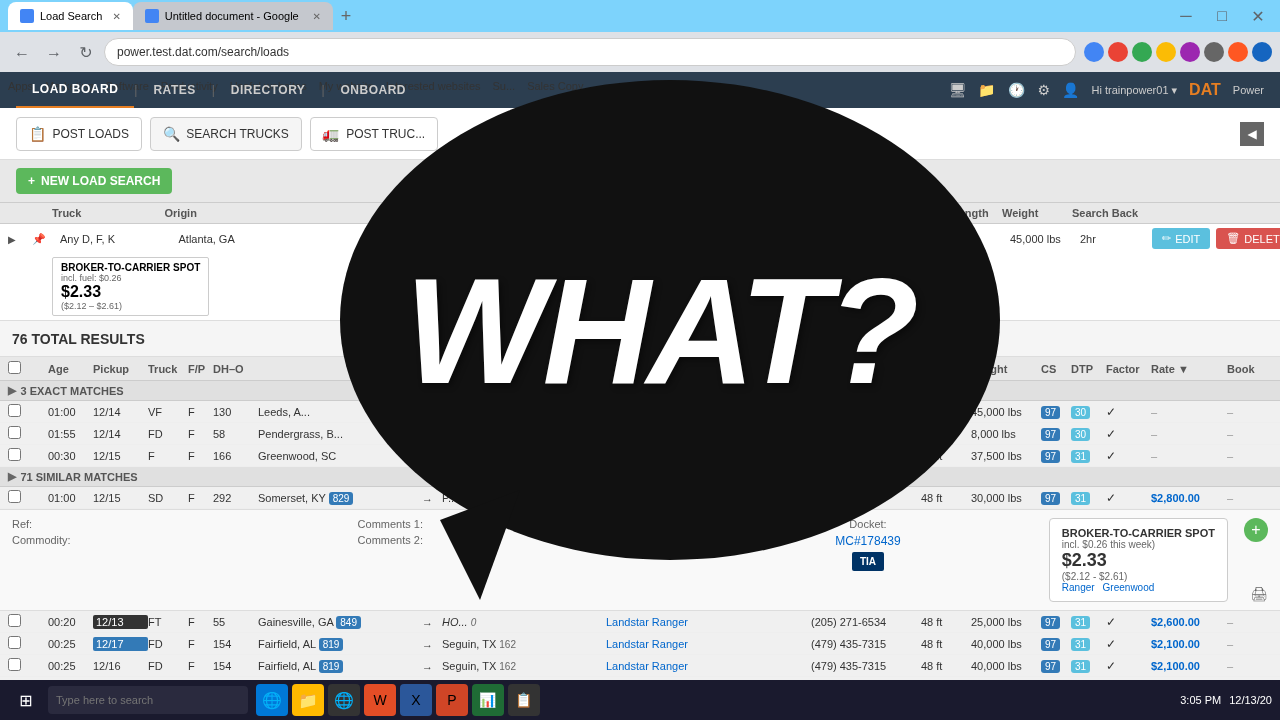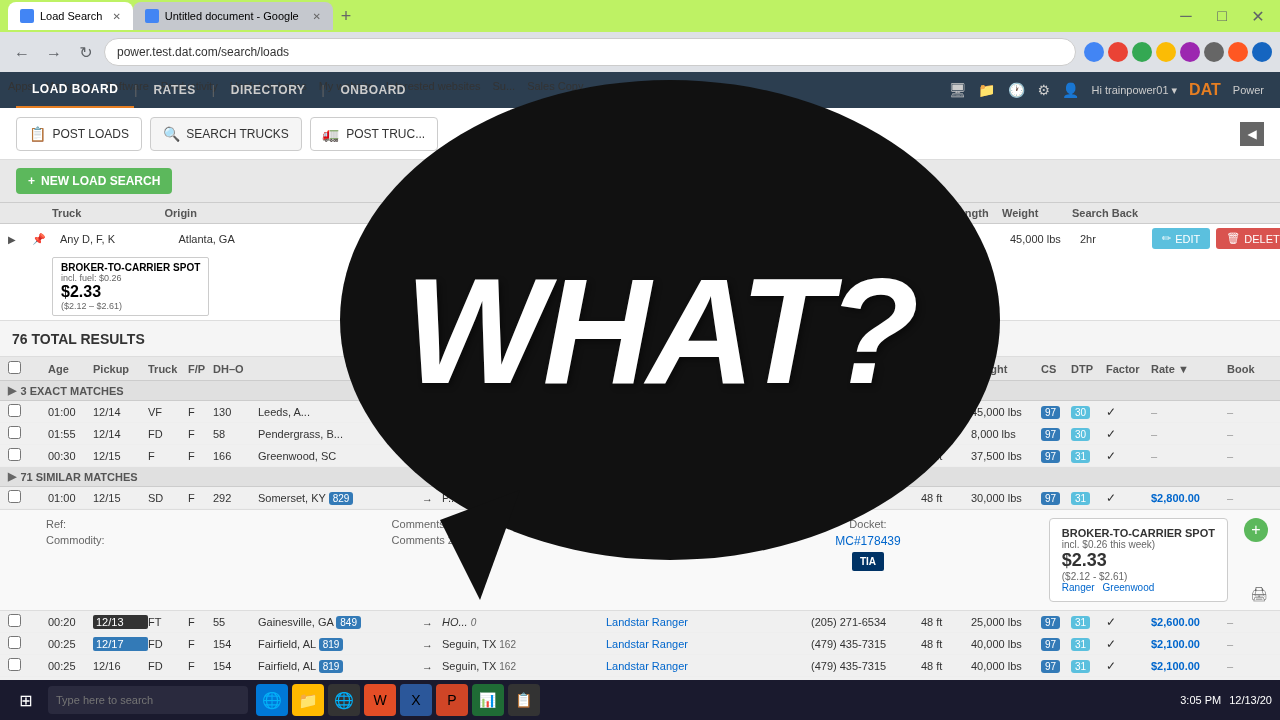--- a/index.html
+++ b/index.html
@@ -1,20 +1,20 @@
 <!DOCTYPE html>
 <html><head>
   <meta charset="utf-8">
   <style>
     * { margin: 0; padding: 0; box-sizing: border-box; }
     body { font-family: Arial, sans-serif; font-size: 12px; background: #f0f0f0; overflow: hidden; width: 1280px; height: 720px; position: relative; }
 
     
     .browser-chrome { background: #dee1e6; height: 72px; }
-    .tab-bar { display: flex; align-items: center; height: 32px; background: #bef264; padding: 0 8px; }
+    .tab-bar { display: flex; align-items: center; height: 32px; background: #7dd3fc; padding: 0 8px; }
     .tab { display: flex; align-items: center; background: #fff; border-radius: 8px 8px 0 0; padding: 0 12px; height: 28px; font-size: 12px; gap: 6px; max-width: 200px; }
     .tab.inactive { background: #c5c8ce; }
     .tab-icon { width: 14px; height: 14px; background: #4285f4; border-radius: 2px; flex-shrink: 0; }
     .tab-icon.docs { background: #4285f4; }
     .tab-close { font-size: 10px; color: #666; cursor: pointer; margin-left: 4px; }
     .tab-new { background: none; border: none; font-size: 18px; color: #666; cursor: pointer; padding: 0 8px; }
     .address-bar { display: flex; align-items: center; height: 40px; background: #dee1e6; padding: 0 8px; gap: 4px; }
     .nav-btn { width: 28px; height: 28px; border: none; background: none; cursor: pointer; font-size: 16px; color: #5f6368; display: flex; align-items: center; justify-content: center; }
     .url-bar { flex: 1; height: 28px; background: #fff; border-radius: 14px; display: flex; align-items: center; padding: 0 12px; font-size: 12px; color: #333; border: 1px solid #ccc; }
     .browser-icon { width: 20px; height: 20px; background: #666; border-radius: 50%; }
@@ -73,21 +73,21 @@
     .blue-badge { background: #337ab7; color: #fff; border-radius: 3px; padding: 1px 4px; font-size: 10px; min-width: 28px; text-align: center; cursor: pointer; }
     .light-blue-badge { background: #5bc0de; color: #fff; border-radius: 3px; padding: 1px 4px; font-size: 10px; min-width: 28px; text-align: center; }
 
     .check-icon { color: #333; font-size: 12px; }
     .dash { color: #999; }
 
     
     .detail-panel { background: #f9f9f9; border-top: 1px solid #ddd; border-bottom: 1px solid #ddd; padding: 8px 12px; display: flex; gap: 16px; }
     .detail-left { flex: 1; }
     .detail-field { display: flex; gap: 8px; margin-bottom: 4px; font-size: 11px; }
-    .detail-label { color: #666; min-width: 70px; margin-left: 34px; }
+    .detail-label { color: #666; min-width: 70px; }
     .detail-value { color: #333; }
     .tia-logo { background: #003366; color: #fff; font-size: 10px; font-weight: bold; padding: 4px 8px; border-radius: 2px; }
     .broker-spot-box { background: #fff; border: 1px solid #ccc; border-radius: 4px; padding: 8px 12px; font-size: 11px; }
     .broker-title { font-weight: bold; color: #333; font-size: 11px; }
     .broker-subtitle { color: #666; font-size: 10px; }
     .broker-rate { font-size: 18px; font-weight: bold; color: #333; }
     .broker-range { color: #666; font-size: 10px; }
     .broker-links { display: flex; gap: 8px; color: #0066cc; font-size: 10px; cursor: pointer; }
     .add-btn { width: 24px; height: 24px; background: #5cb85c; color: #fff; border: none; border-radius: 50%; cursor: pointer; font-size: 16px; display: flex; align-items: center; justify-content: center; }
     .print-icon { color: #666; cursor: pointer; font-size: 14px; }

